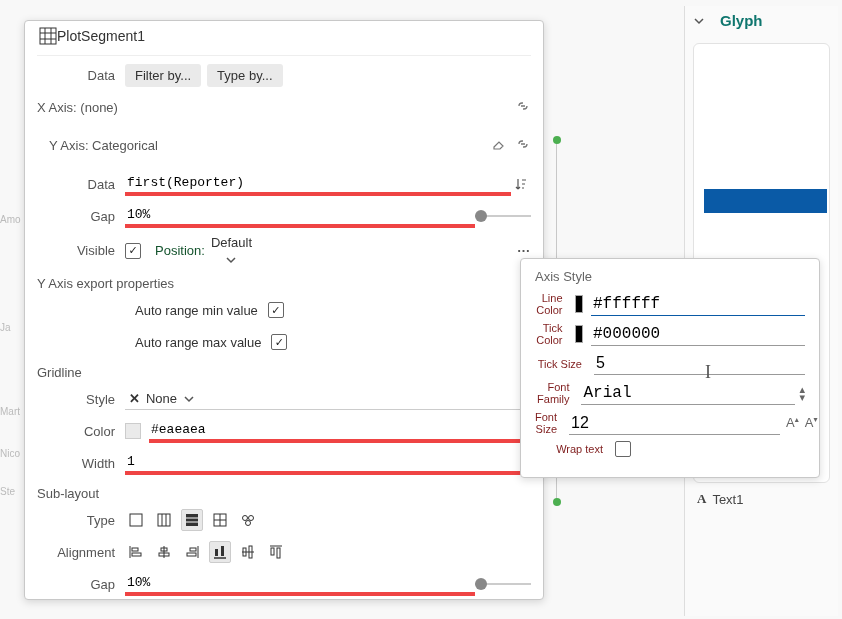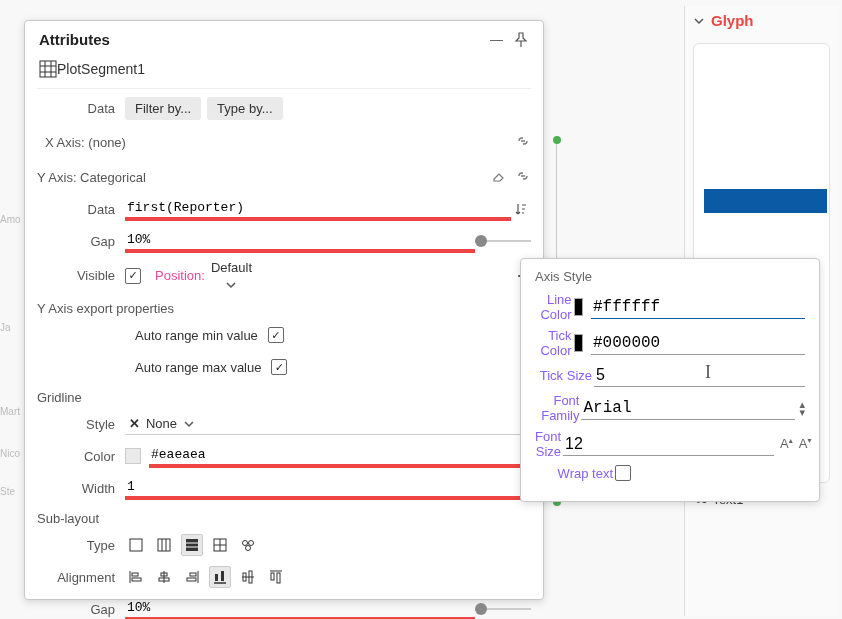--- a/index.html
+++ b/index.html
@@ -9,21 +9,21 @@
   .panel {
     position: absolute;
     background: #ffffff;
     border: 1px solid #c8c8c8;
     border-radius: 4px;
     box-shadow: 0 2px 8px rgba(0,0,0,0.15);
   }
   .attr-panel { left: 24px; top: 20px; width: 520px; height: 580px; padding: 0 12px 12px 12px; }
   .axis-popup { left: 520px; top: 258px; width: 300px; padding: 10px 14px 14px 14px; }
   .glyph-panel { position: absolute; right: 4px; top: 6px; width: 154px; height: 610px; border-left: 1px solid #ddd; background: #fafafa; }
-  .glyph-head { font-weight: 600; font-size: 15px; padding: 6px 8px; display:flex; align-items:center; gap:6px; color:#ef4444;}
+  .glyph-head { font-weight: 600; font-size: 15px; padding: 6px 8px; display:flex; align-items:center; gap:15px; color:#0f766e;}
   .glyph-card { margin: 8px; border: 1px solid #e2e2e2; border-radius: 6px; height: 440px; background: #fff; position: relative; }
   .glyph-blue { position:absolute; top:145px; left:10px; right:2px; height:24px; background:#0a5aa6; }
   .glyph-text1 { margin: 6px 12px; font-size:13px; color:#444; display:flex; align-items:center; gap:6px;}
   .glyph-text1 .a-ic { font-family: serif; font-weight: bold; }
 
   
   .panel-header { display: flex; align-items: center; justify-content: space-between; padding: 10px 2px 6px 2px; }
   .panel-title { font-weight: 600; font-size: 15px; color: #222; }
   .panel-icons { display:flex; gap:10px; color:#555; }
   .panel-icons svg, .icon svg { display:block; }
@@ -59,21 +59,21 @@
 
   .iconbar{display:flex;gap:6px;}
   .iconbtn{width:22px;height:22px;border:1px solid transparent;display:flex;align-items:center;justify-content:center;border-radius:2px;cursor:pointer;}
   .iconbtn.sel{background:#e8e8e8;border-color:#ccc;}
 
   .dots{letter-spacing:1px;font-weight:bold;color:#555;cursor:pointer;}
 
   
   .axis-title{font-size:13px;color:#666;margin-bottom:8px;}
   .arow{display:flex;align-items:center;margin:6px 0;}
-  .arow .alabel{width:80px;text-align:right;padding-right:2px;color:#8b5cf6;font-size:13px;}
+  .arow .alabel{width:80px;text-align:right;padding-right:12px;color:#7f1d1d;font-size:11px;}
   .arow .ainput{flex:1;border:none;border-bottom:1px solid #999;font-family:"Consolas","Courier New",monospace;font-size:16px;padding:2px 2px;}
   .arow.hl .ainput{border-bottom-color:#0a5aa6;}
   .sw{width:18px;height:18px;border:1px solid #aaa;margin-right:8px;}
   .sw.black{background:#000;}
   .caret-up-down{font-size:11px;color:#666;line-height:8px;display:flex;flex-direction:column;align-items:center;margin-left:4px;}
   .font-inc{font-size:13px;color:#666;margin-left:6px;cursor:pointer;}
   .font-inc sup{font-size:8px;}
   .cursor-ibeam{position:absolute; right:108px; top:103px; font-size:18px; color:#555; font-family:serif; pointer-events:none;}
 
   
@@ -112,57 +112,46 @@
   <div class="glyph-card">
     <div class="glyph-blue"></div>
   </div>
   <div class="glyph-text1">
     <span class="a-ic">A</span>
     <span>Text1</span>
   </div>
 </div>
 
 <div class="panel attr-panel">
-  <div class="panel-header">
-    <span class="panel-title">Attributes</span>
-    <span class="panel-icons">
-      <span style="cursor:pointer;">—</span>
-      <span style="cursor:pointer;">
-        <svg width="16" height="16" viewBox="0 0 16 16">
-            <path d="M6 1 L10 1 L10 6 L13 9 L8 9 L8 15 L8 9 L3 9 L6 6 Z" fill="none" stroke="#555" stroke-width="1.2"></path>
-          </svg>
-      </span>
-    </span>
-  </div>
 
   <div class="context-row">
     <svg class="grid-icon" viewBox="0 0 18 18">
       <rect x="1" y="1" width="16" height="16" fill="none" stroke="#333"></rect>
       <path d="M1 6 H17 M1 12 H17 M6 1 V17 M12 1 V17" stroke="#333" stroke-width="1"></path>
     </svg>
     <span class="context-name">PlotSegment1</span>
   </div>
 
   <div class="row">
     <span class="label">Data</span>
     <span class="chip">Filter by...</span>
     <span class="chip">Type by...</span>
   </div>
 
   <div class="row">
-    <span class="section-label" style="margin:8px;">X Axis: (none)</span>
+    <span class="section-label" style="margin:0;">X Axis: (none)</span>
     <span class="link-icon">
       <svg width="16" height="14" viewBox="0 0 16 14">
           <path d="M4 7a3 3 0 0 1 3-3h1M12 7a3 3 0 0 1-3 3H8M6 7h4" stroke="#777" fill="none" stroke-width="1.3"></path>
         </svg>
     </span>
   </div>
 
   <div class="row">
-    <span class="section-label" style="margin:0;">Y Axis: Categorical</span>
+    <span class="section-label" style="margin:12px;">Y Axis: Categorical</span>
     <span class="link-icon" style="display:flex;gap:8px;">
       <span>
         <svg width="16" height="14" viewBox="0 0 16 14">
             <path d="M3 10 L8 5 L12 9 L9 12 L3 12 Z" fill="none" stroke="#777" stroke-width="1.2"></path>
           </svg>
       </span>
       <span>
         <svg width="16" height="14" viewBox="0 0 16 14">
             <path d="M4 7a3 3 0 0 1 3-3h1M12 7a3 3 0 0 1-3 3H8M6 7h4" stroke="#777" fill="none" stroke-width="1.3"></path>
           </svg>
@@ -182,21 +171,21 @@
 
   <div class="row">
     <span class="label">Gap</span>
     <input class="mono-input" value="10%" style="">
     <span class="slider"></span>
   </div>
 
   <div class="row">
     <span class="label">Visible</span>
     <span class="checkbox checked"></span>
-    <span style="margin-left:14px;color:#ec4899;">Position:</span>
+    <span style="margin-left:14px;color:#14532d;">Position:</span>
     <span style="margin-left:6px;display:flex;align-items:center;gap:4px;cursor:pointer;flex-direction:column;">
       <span>Default</span>
       <svg class="chev chev-down" viewBox="0 0 12 12">
           <path d="M2 4 L6 8 L10 4"></path>
         </svg>
     </span>
     <span class="link-icon dots">⋯</span>
   </div>
 
   <div class="section-label">Y Axis export properties</div>

